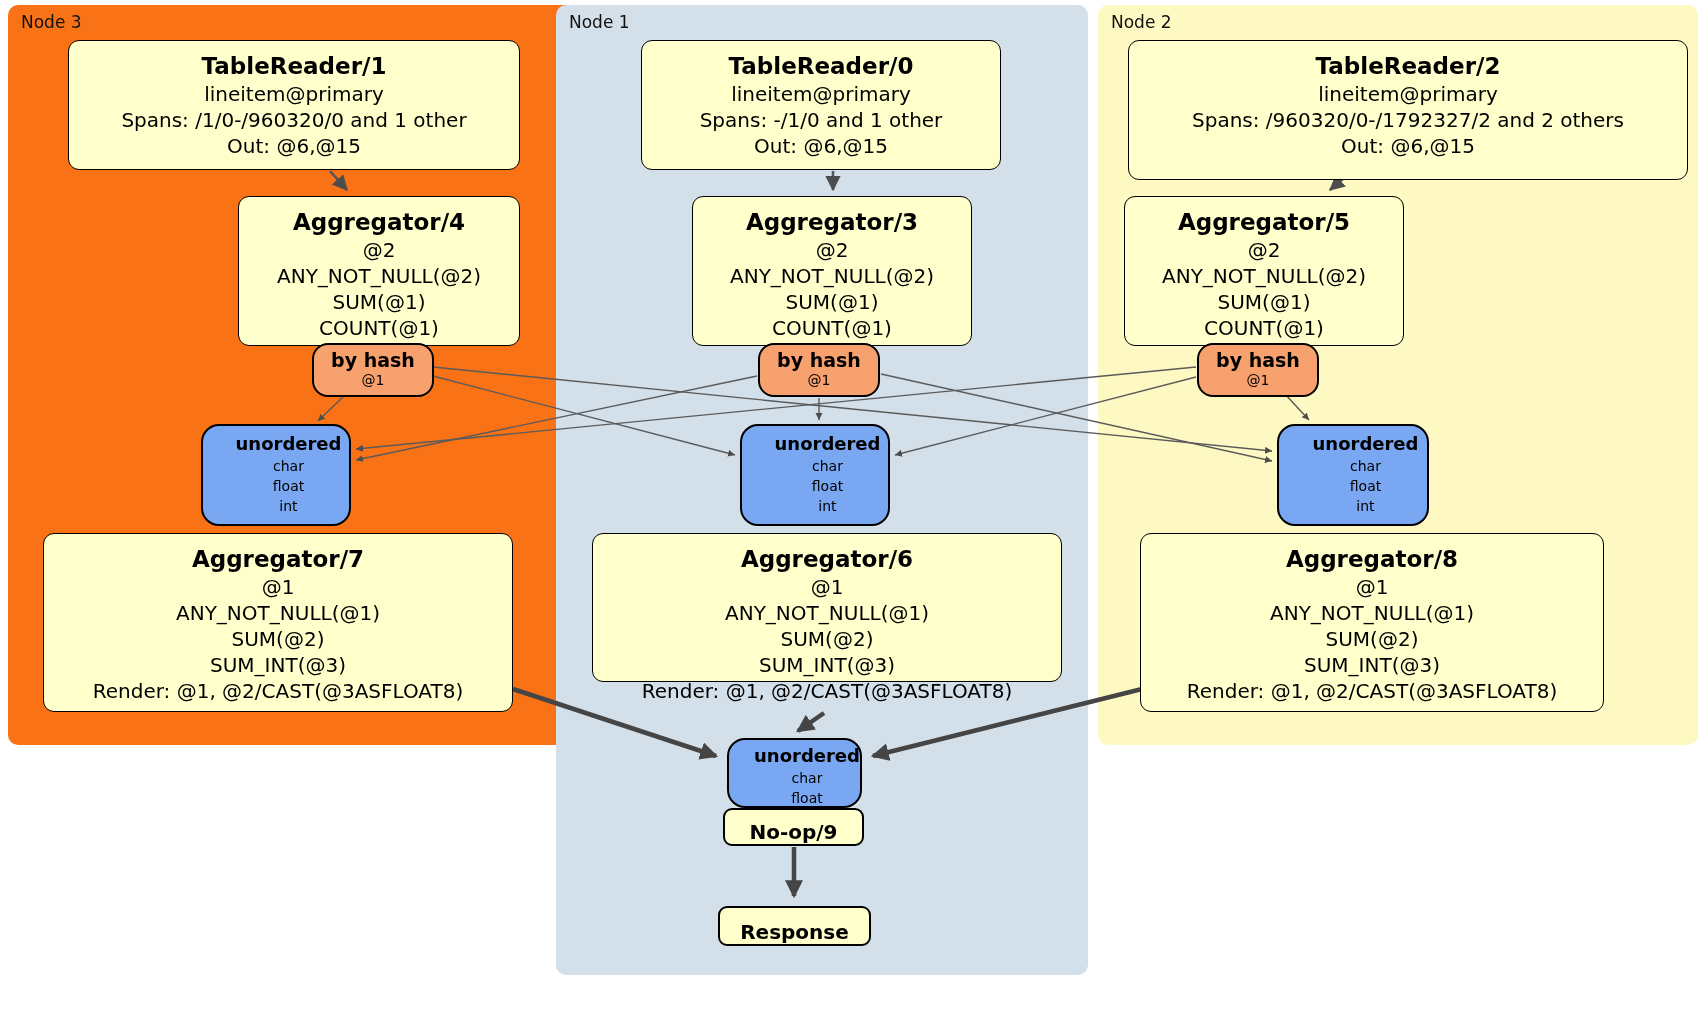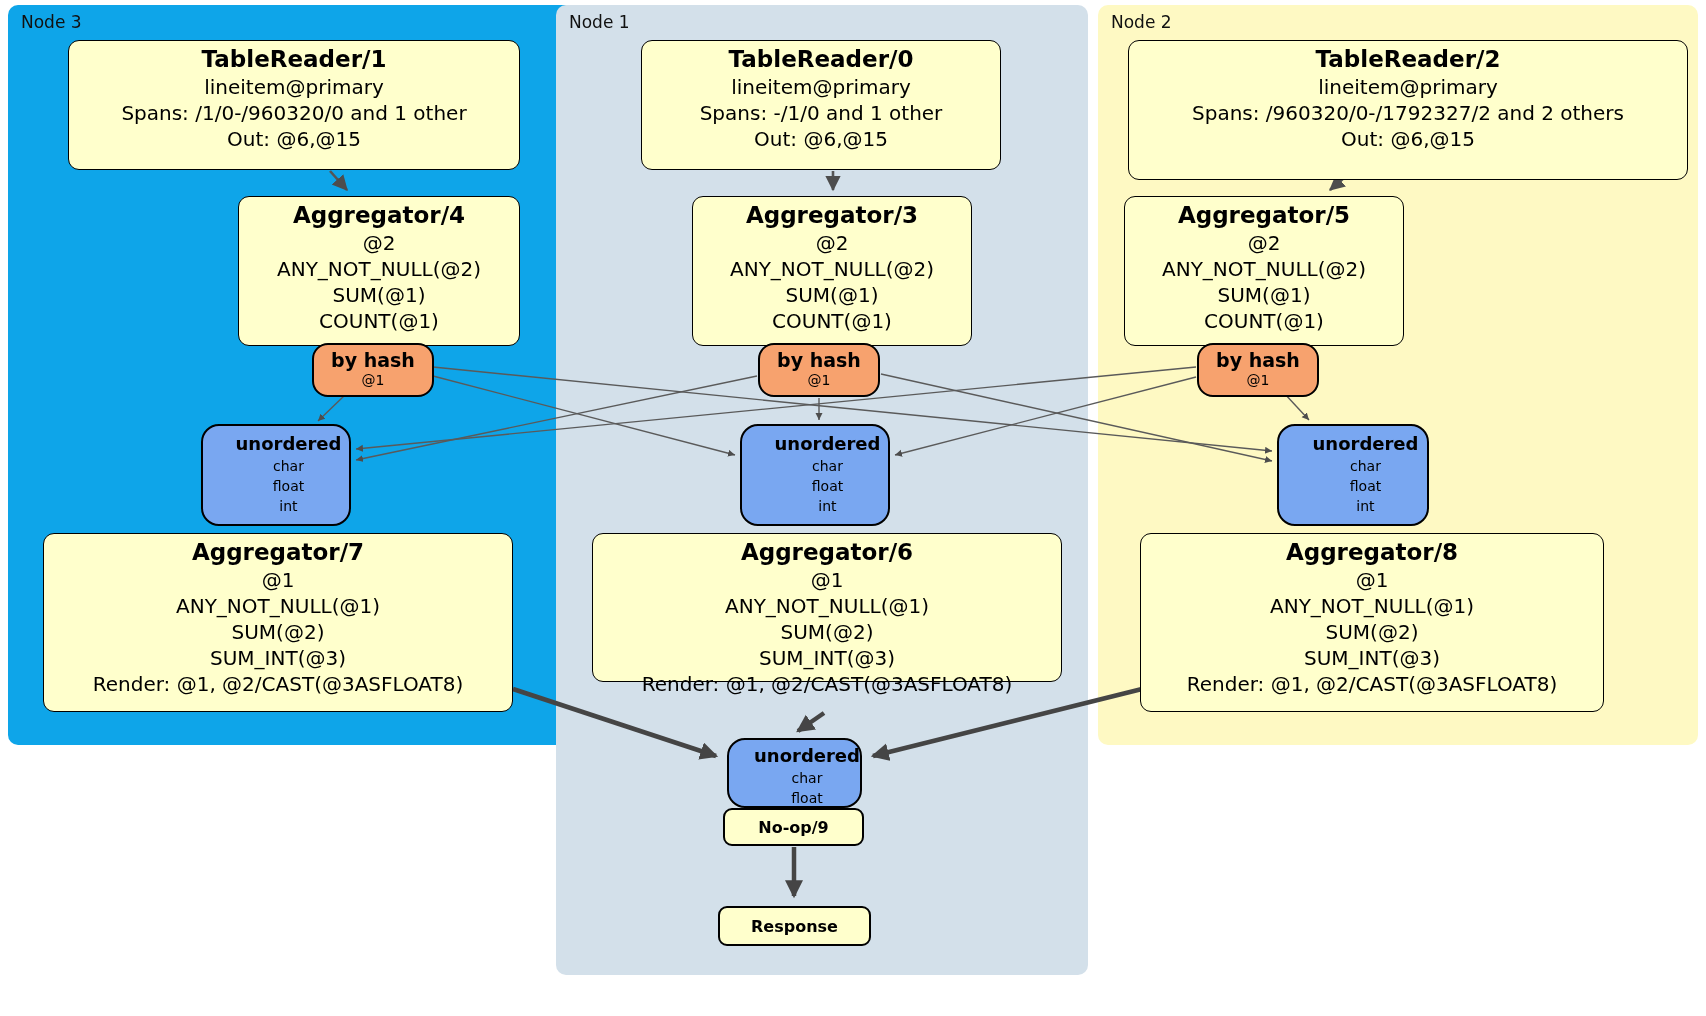--- a/index.html
+++ b/index.html
@@ -7,48 +7,48 @@
   .canvas {
     position:relative; width:1706px; height:1016px; overflow:hidden;
     font-family:"DejaVu Sans","Liberation Sans",sans-serif; color:#000;
     background:#ffffff;
   }
   .region { position:absolute; border-radius:10px; z-index:0; }
   .region-label { position:absolute; top:7px; left:13px; font-size:17px; color:#111; }
   .edges { position:absolute; left:0; top:0; z-index:2; }
   .pbox {
     position:absolute; background:#ffffcc; border:1.6px solid #000;
-    border-radius:11px; text-align:center; z-index:3; padding-top:4px;
+    border-radius:11px; text-align:center; z-index:3; padding-top:11px;
   }
   .pbox .title { font-weight:bold; font-size:23px; line-height:29px; }
   .pbox .line  { font-size:20px; line-height:26px; white-space:nowrap; }
   .router {
     position:absolute; background:#f7a26e; border:2px solid #000;
     border-radius:16px; text-align:center; z-index:4; padding-top:3px;
   }
   .router .title { font-weight:bold; font-size:19px; line-height:24px; }
   .router .detail { font-size:14px; line-height:16px; }
   .sync {
     position:absolute; background:#79a7f1; border:2px solid #000;
     border-radius:18px; text-align:center; z-index:4; padding-top:6px;padding-left:25px;
   }
   .sync .title { font-weight:bold; font-size:18px; line-height:24px; }
   .sync .line  { font-size:14px; line-height:20px; }
   .mini {
     position:absolute; background:#ffffcc; border:2px solid #000;
     border-radius:9px; text-align:center; z-index:5;
-    font-weight:bold; font-size:16px; display:flex; align-items:center; justify-content:center;
+    font-weight:bold; font-size:20px; display:flex; align-items:flex-end; justify-content:center;
   }
 </style>
 </head>
 <body>
 
 <div class="canvas">
 
-  <div class="region" style="left:8px;top:5px;width:600px;height:740px;background:#0ea5e9;">
+  <div class="region" style="left:8px;top:5px;width:600px;height:740px;background:#f97316;">
     <div class="region-label">Node 3</div>
   </div>
   <div class="region" style="left:556px;top:5px;width:532px;height:970px;background:#d3e0ea;">
     <div class="region-label">Node 1</div>
   </div>
   <div class="region" style="left:1098px;top:5px;width:600px;height:740px;background:#fef9c3;">
     <div class="region-label">Node 2</div>
   </div>
 
   <svg class="edges" width="1706" height="1016" viewBox="0 0 1706 1016">

